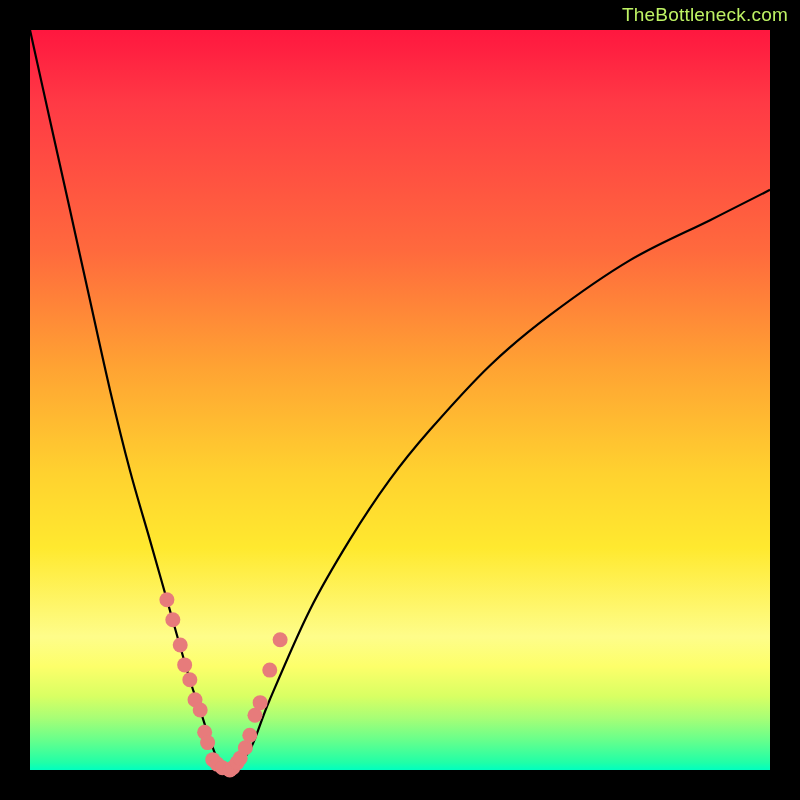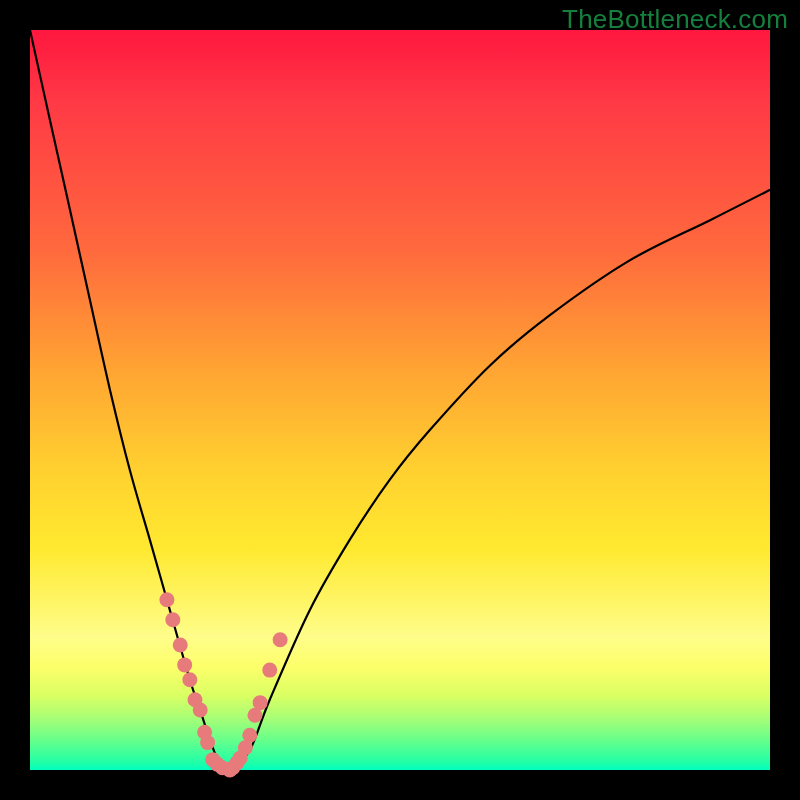--- a/index.html
+++ b/index.html
@@ -38,22 +38,22 @@
       #a7fe76 93%,
       #66ff8c 96%,
       #20ffa7 99%,
       #00ffc0 100%
     );
   }
   .watermark {
     position: absolute;
     top: 4px;
     right: 12px;
-    color: #15803d;
-    font-size: 26px;
+    color: #bef264;
+    font-size: 19px;
     letter-spacing: 0.2px;
     user-select: none;
   }
   svg.curve {
     position: absolute;
     left: 0;
     top: 0;
     width: 740px;
     height: 740px;
     overflow: visible;

